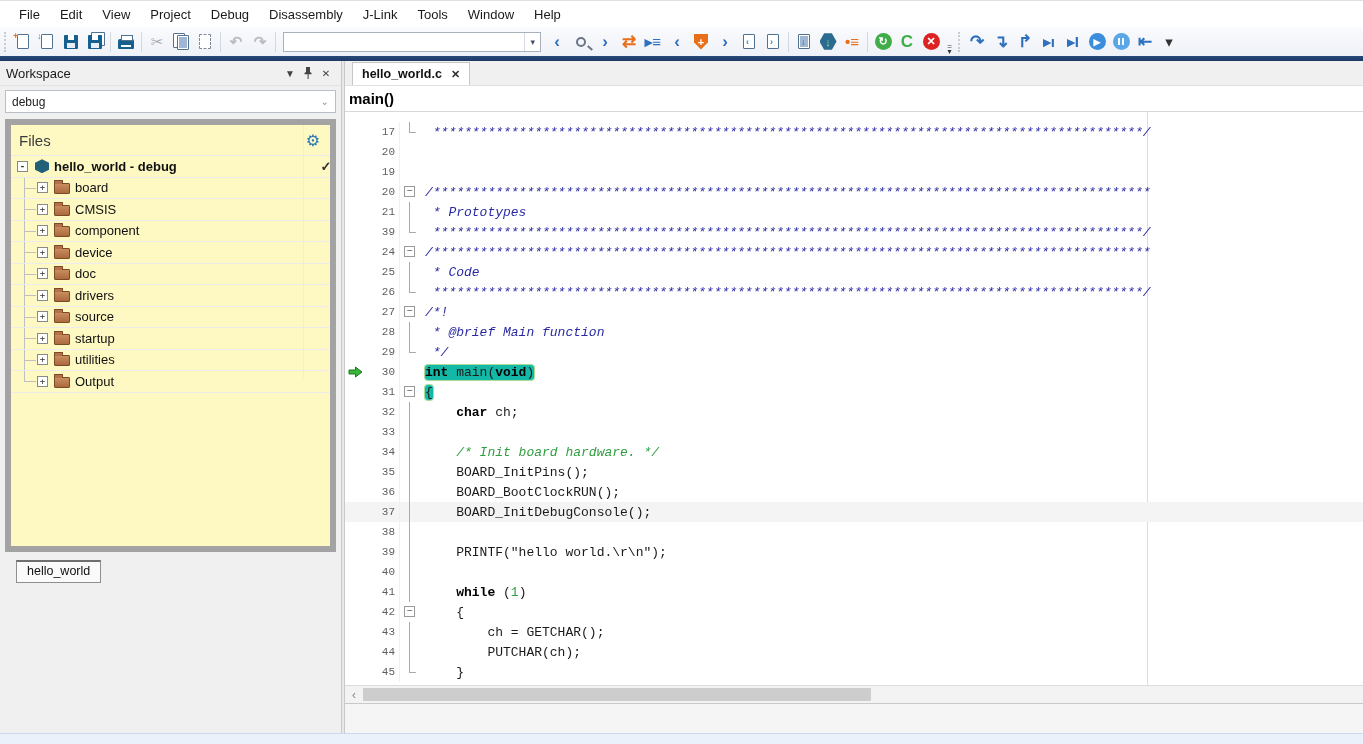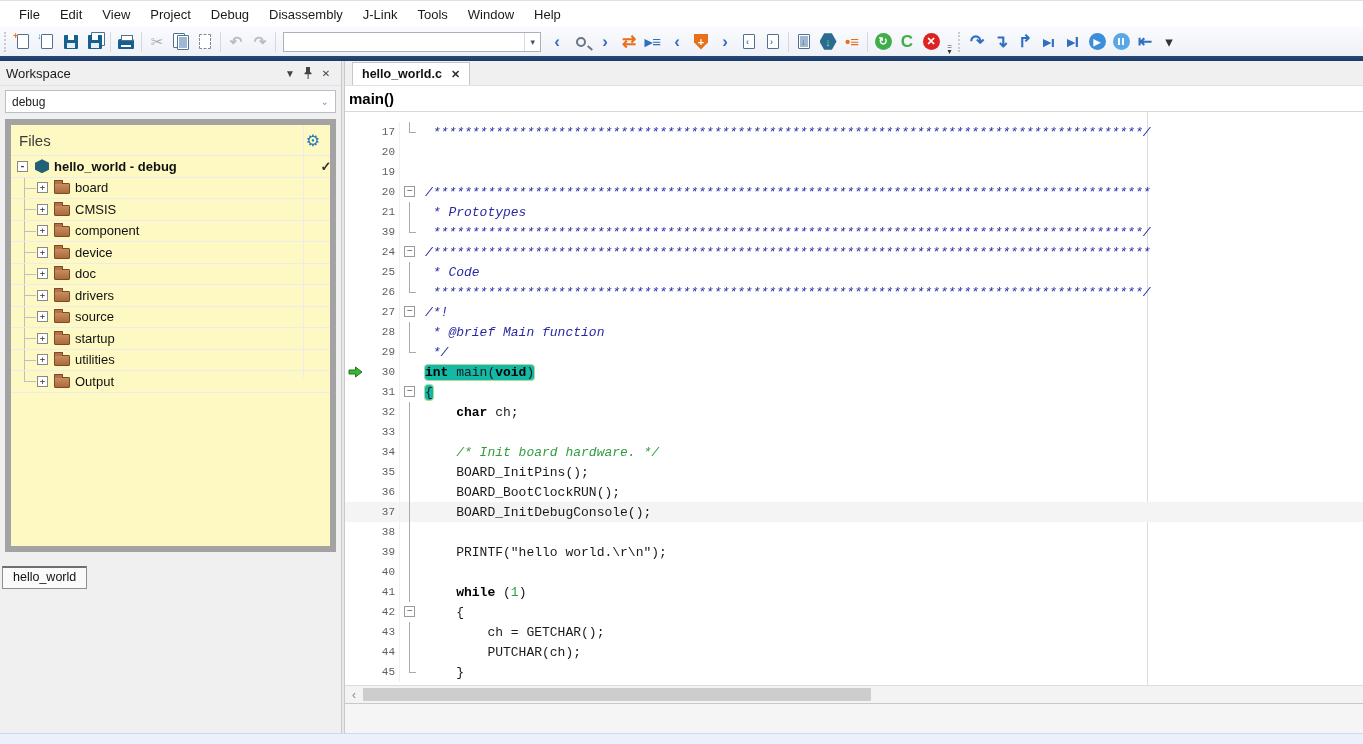--- a/index.html
+++ b/index.html
@@ -72,21 +72,21 @@
   .exp { width:11px; height:11px; border:1px solid #898989; background:#fff; font-size:9px; line-height:8px; text-align:center; color:#333; flex:none; font-family:"DejaVu Sans Mono",monospace; }
   .proj-row { font-weight:bold; }
   .proj-row .exp { margin-left:6px; }
   .phex { width:14px; height:14px; background:#226078; clip-path:polygon(50% 0,100% 25%,100% 75%,50% 100%,0 75%,0 25%); margin:0 5px 0 7px; flex:none; }
   .conn { width:13px; align-self:stretch; margin-left:13px; position:relative; flex:none; }
   .conn::before { content:""; position:absolute; left:0; top:0; bottom:0; border-left:1px solid #c0c0c0; }
   .conn::after { content:""; position:absolute; left:0; top:50%; width:12px; border-top:1px solid #c0c0c0; }
   .trow.last .conn::before { bottom:50%; }
   .folder { width:16px; height:11px; background:linear-gradient(#c98d5e,#ab6a3e); border:1px solid #7d4a26; border-radius:1px; position:relative; margin:2px 5px 0 6px; flex:none; }
   .folder::before { content:""; position:absolute; top:-4px; left:-1px; width:7px; height:3px; background:#b5724a; border:1px solid #7d4a26; border-bottom:none; border-radius:1px 1px 0 0; }
-  .panel-tabs { height:26px; margin-top:14px; display:flex; align-items:flex-start; padding-left:2px; }
+  .panel-tabs { height:26px; margin-top:8px; display:flex; align-items:flex-start; padding-left:16px; }
   .ws-tab { background:#fafafa; border:1px solid #8f8f8f; border-top:2px solid #6f6f6f; padding:2px 10px 4px 10px; font-size:12.5px; color:#111; }
 
   .splitter { width:4px; background:#e8e8e8; border-left:1px solid #c9c9c9; border-right:1px solid #c9c9c9; cursor:col-resize; }
 
   
   .editor { flex:1; display:flex; flex-direction:column; background:#fff; min-width:0; }
   .tabbar { height:25px; background:#f0f0f0; display:flex; align-items:flex-end; padding-left:7px; border-bottom:1px solid #e0e0e0;text-align:right; }
   .etab { background:#fff; border:1px solid #c6c6c6; border-bottom:none; height:23px; display:flex; align-items:center; gap:9px; padding:0 9px; font-size:12.5px; font-weight:bold; color:#111; }
   .etab .x { font-weight:bold; color:#333; font-size:11px; cursor:pointer; }
   .fnbar { height:26px; background:#fff; display:flex; align-items:center; font-size:15px; font-weight:bold; color:#000; padding-left:4px; border-bottom:1px solid #d8d8d8; }

